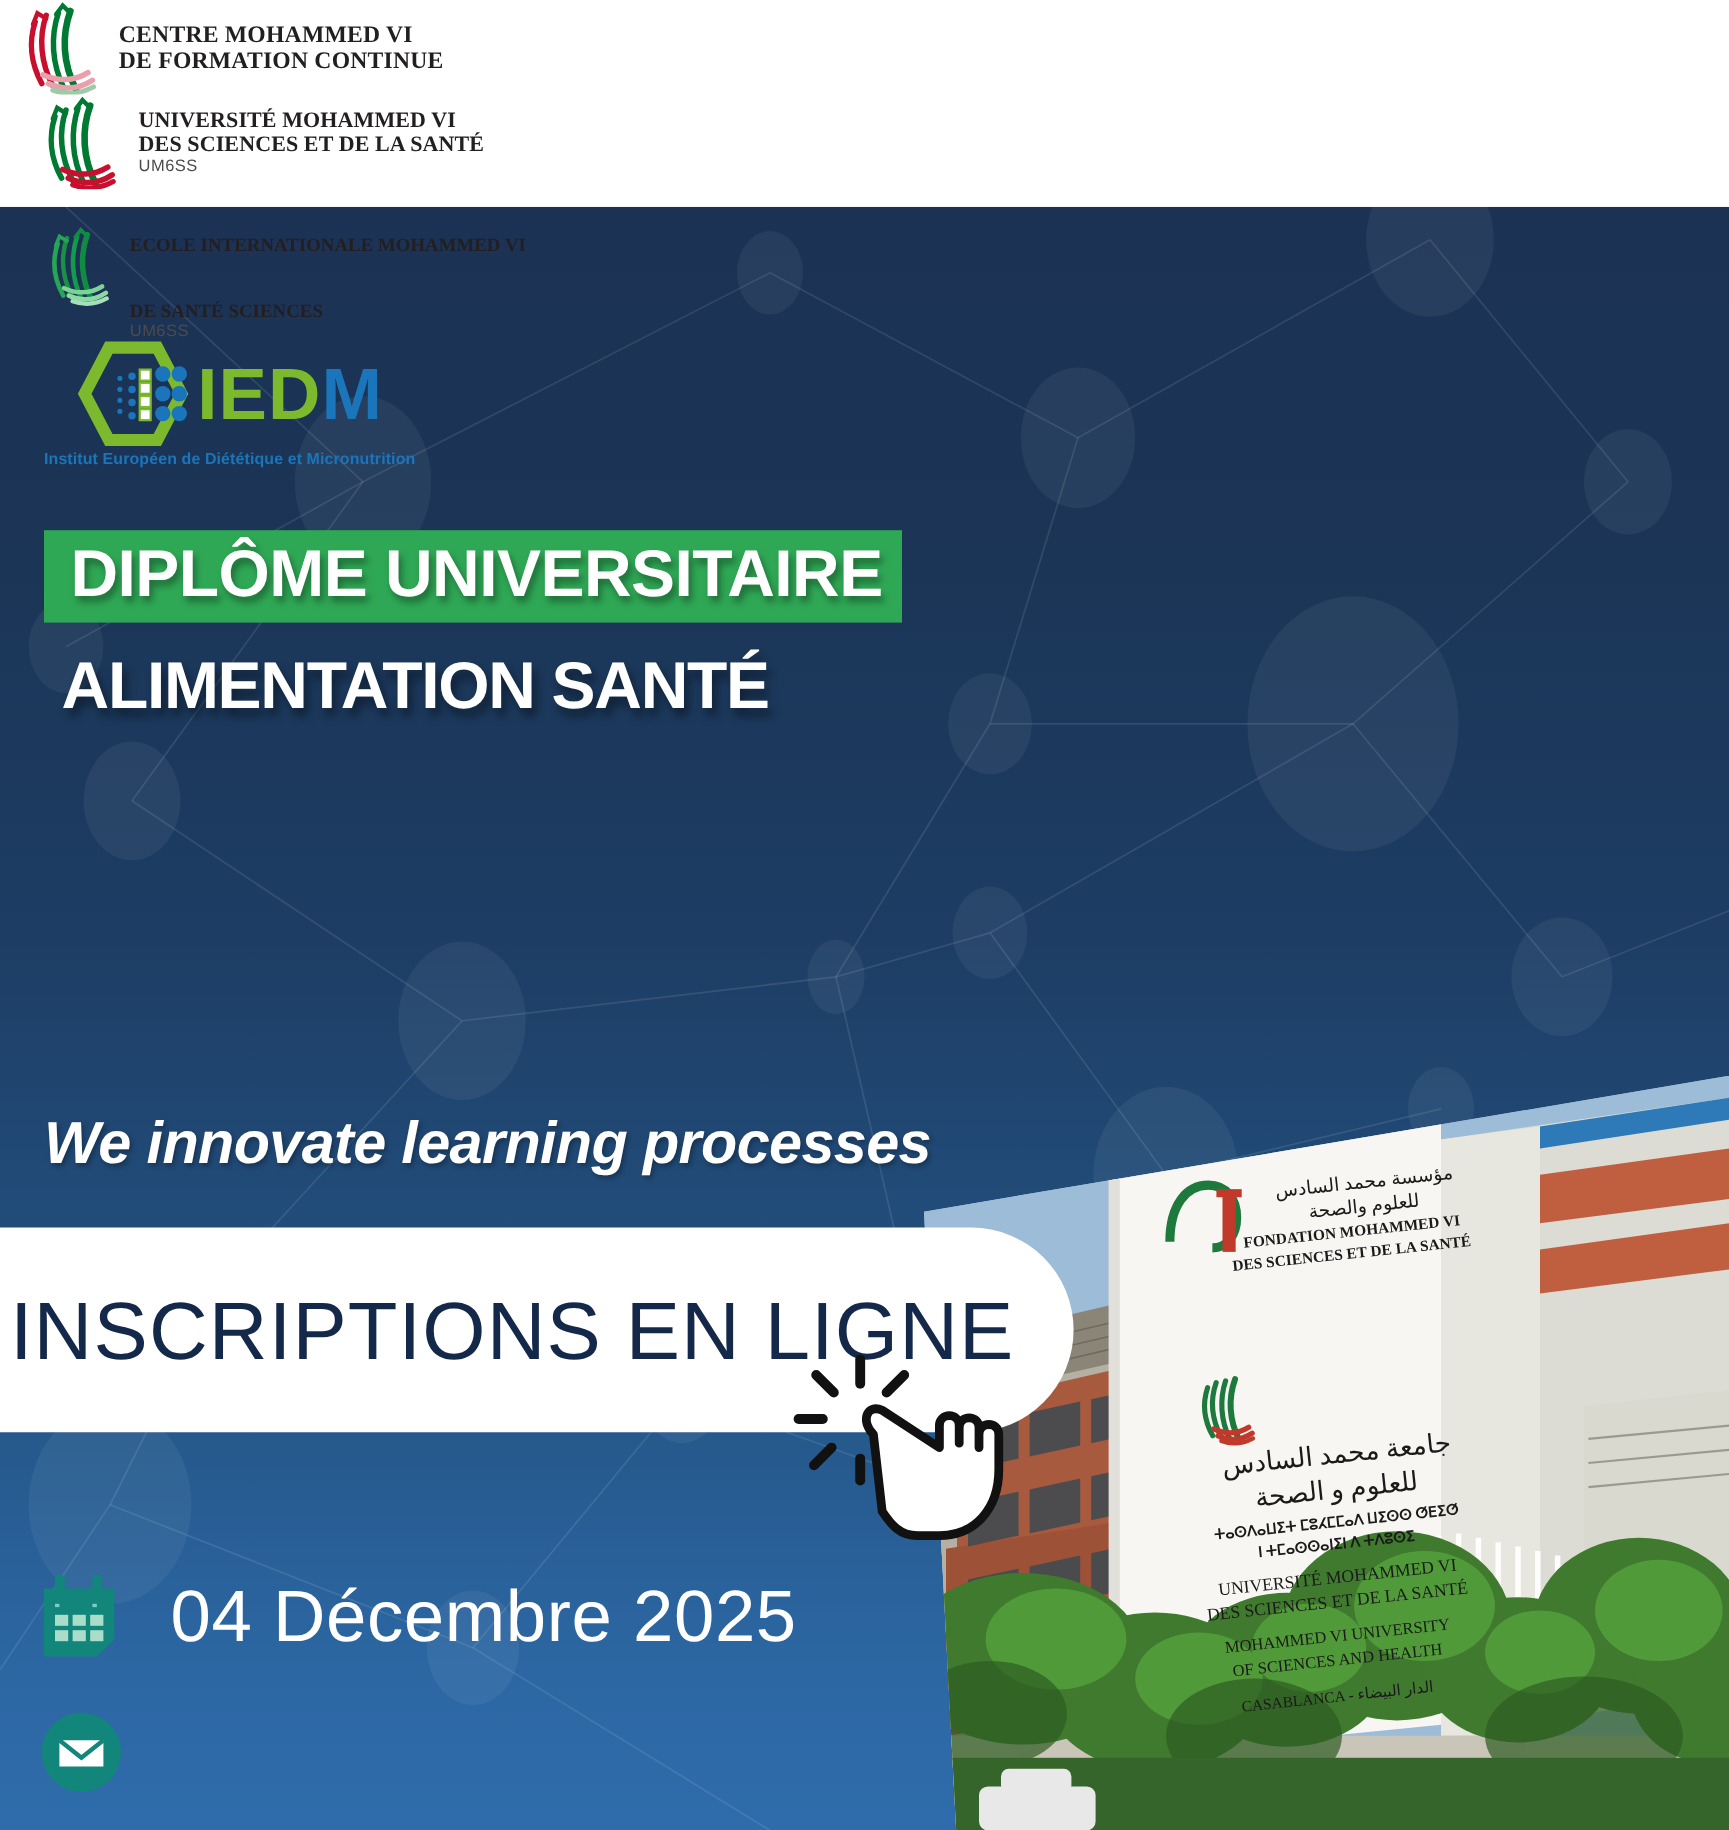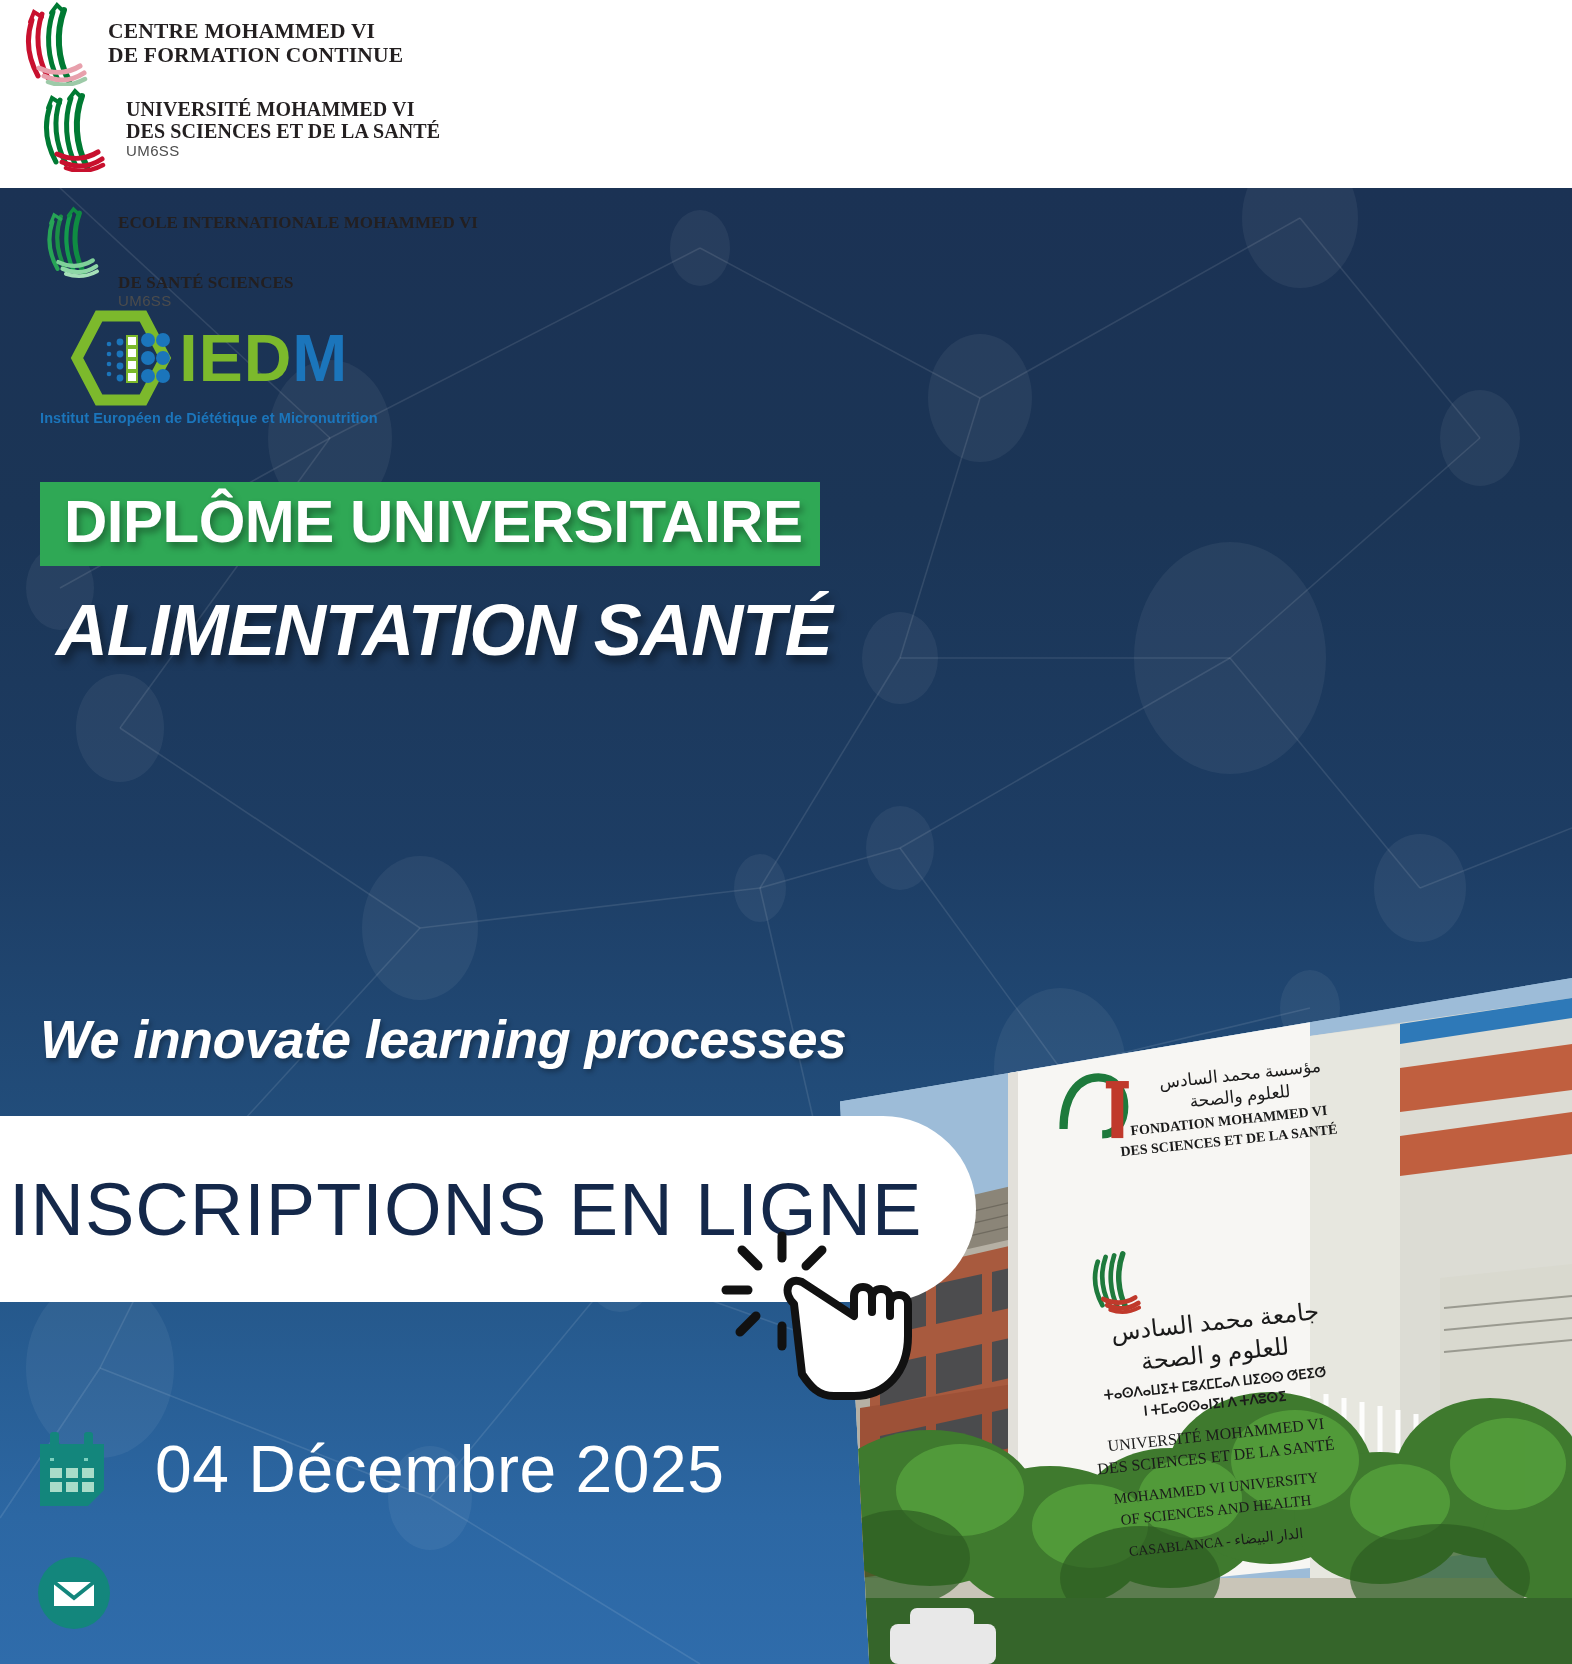--- a/index.html
+++ b/index.html
@@ -172,27 +172,26 @@
   .headline {
     position: absolute;
     left: 56px;
     top: 402px;
     z-index: 10;
     width: 1180px;
   }
   .headline .hl {
     font-family: "Liberation Sans", sans-serif;
     font-weight: bold;
-    font-size: 72px;
+    font-size: 60px;
     line-height: 1.12;
     color: #ffffff;
     letter-spacing: -1.2px;
     text-shadow: 4px 7px 9px rgba(0,0,0,.42);
     white-space: nowrap;
-    font-style: italic;
   }
 
   .slogan {
     position: absolute;
     left: 40px;
     top: 820px;
     z-index: 10;
     font-family: Liberation Sans, sans-serif;
     font-style: italic;
     font-weight: bold;

